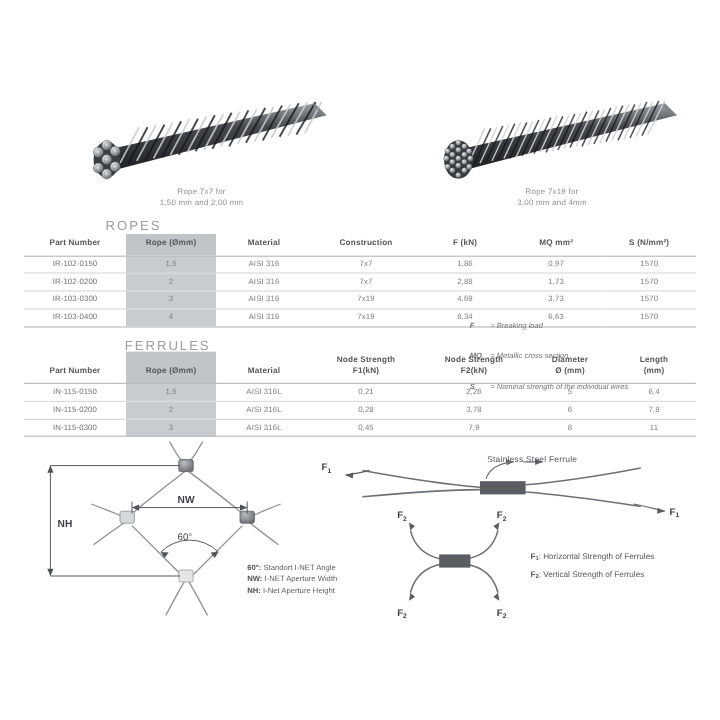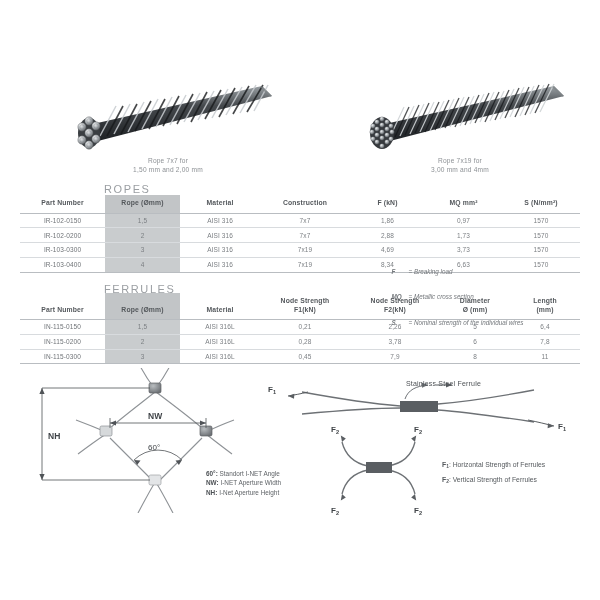--- a/index.html
+++ b/index.html
@@ -235,21 +235,21 @@
         </g>
         <path d="M214,6 L224,16 L222,17 L212,7 Z" fill="#7f8488" opacity=".7"></path>
       </svg>
     </div>
     <div class="rope-caption">
       <div>Rope 7x19 for</div>
       <div>3,00 mm and 4mm</div>
     </div>
   </div>
 
-  <div class="section-title" style="left:104px;top:183px;">ROPES</div>
+  <div class="section-title" style="left:88px;top:183px;">ROPES</div>
 
   <table class="dt" style="top:195px;">
     <colgroup>
       <col style="width:85px">
         <col style="width:75px">
         <col style="width:80px">
       <col style="width:90px">
         <col style="width:75px">
         <col style="width:77px">
         <col style="width:78px">

